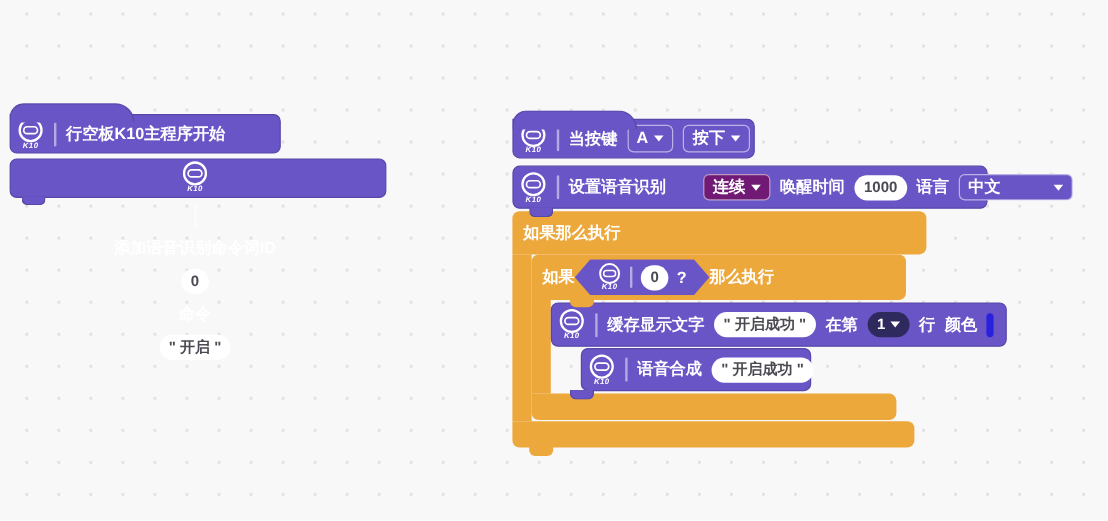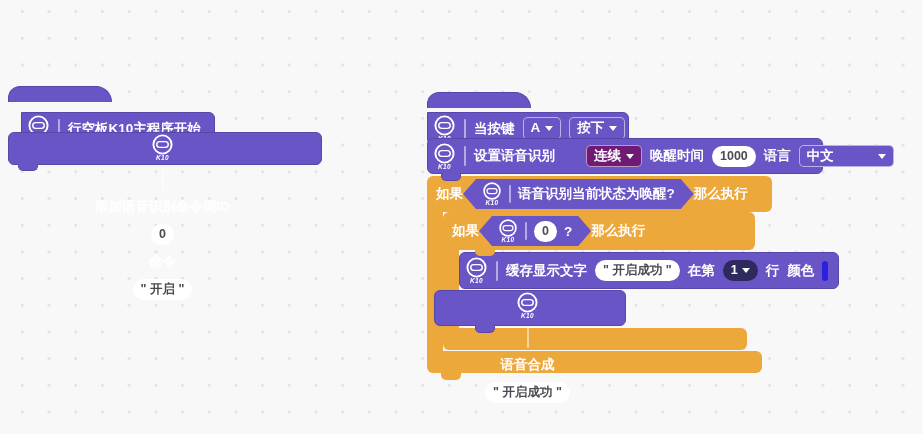--- a/index.html
+++ b/index.html
@@ -35,21 +35,21 @@
   .hex{display:inline-flex;align-items:center;gap:7px;height:30px;padding:0 19px;
        clip-path:polygon(13px 0,calc(100% - 13px) 0,100% 50%,calc(100% - 13px) 100%,13px 100%,0 50%);}
   .hex .sep{height:18px;}
 </style>
 </head>
 <body>
 
 <div class="ws">
 
   <div class="hump" style="left: 8px; top: 86px; width: 104px; height: 16px; z-index: 1; background: rgb(106, 85, 198);"></div>
-  <div class="blk purple body-under-hump" style="left: 8px; top: 112px; width: 194px; height: 33px; background: rgb(106, 85, 198); margin-left: 13px;">
+  <div class="blk purple body-under-hump" style="left: 8px; top: 95px; width: 226px; height: 33px; background: rgb(106, 85, 198);">
     <span class="icon-wrap">
       <svg width="23" height="23" viewBox="0 0 24 24">
           <circle cx="12" cy="12" r="9.5" fill="none" stroke="#fff" stroke-width="2"></circle>
           <rect x="6" y="9" width="12" height="6" rx="3" fill="none" stroke="#fff" stroke-width="1.5"></rect>
         </svg>
       <span class="k10-label">K10</span>
     </span>
     <span class="sep"></span>
     <span>行空板K10主程序开始</span>
   </div>
@@ -63,21 +63,21 @@
       <span class="k10-label">K10</span>
     </span>
     <span class="sep"></span>
     <span>添加语音识别命令词ID</span>
     <span class="pill">0</span>
     <span>命令</span>
     <span class="pill">" 开启 "</span>
   </div>
 
   <div class="hump" style="left: 427px; top: 92px; width: 104px; height: 16px; z-index: 1; background: rgb(106, 85, 198);"></div>
-  <div class="blk purple body-under-hump" style="left: 427px; top: 112px; width: 202px; height: 33px; background: rgb(106, 85, 198);">
+  <div class="blk purple body-under-hump" style="left: 427px; top: 99px; width: 202px; height: 33px; background: rgb(106, 85, 198);">
     <span class="icon-wrap">
       <svg width="23" height="23" viewBox="0 0 24 24">
           <circle cx="12" cy="12" r="9.5" fill="none" stroke="#fff" stroke-width="2"></circle>
           <rect x="6" y="9" width="12" height="6" rx="3" fill="none" stroke="#fff" stroke-width="1.5"></rect>
         </svg>
       <span class="k10-label">K10</span>
     </span>
     <span class="sep"></span>
     <span>当按键</span>
     <span class="dd" style="background: rgb(106, 85, 198);">
@@ -108,31 +108,20 @@
     <span class="pill">1000</span>
     <span>语言</span>
     <span class="dd" style="background: rgb(106, 85, 198); gap: 44px;">
       <span>中文</span>
       <span class="caret"></span>
     </span>
   </div>
 
   <div class="c-part c-header" style="left: 427px; top: 176px; width: 345px; height: 36px; background: rgb(237, 168, 60);">
     <span>如果</span>
-    <span class="hex" style="background: rgb(106, 85, 198);">
-      <span class="icon-wrap">
-        <svg width="20" height="20" viewBox="0 0 24 24">
-            <circle cx="12" cy="12" r="9.5" fill="none" stroke="#fff" stroke-width="2"></circle>
-            <rect x="6" y="9" width="12" height="6" rx="3" fill="none" stroke="#fff" stroke-width="1.5"></rect>
-          </svg>
-        <span class="k10-label">K10</span>
-      </span>
-      <span class="sep"></span>
-      <span>语音识别当前状态为唤醒?</span>
-    </span>
     <span>那么执行</span>
   </div>
   <div class="c-part c-arm" style="left: 427px; top: 212px; width: 16px; height: 139px; background: rgb(237, 168, 60);"></div>
   <div class="c-part c-bottom" style="left: 427px; top: 351px; width: 335px; height: 22px; background: rgb(237, 168, 60);"></div>
 
   <div class="c-part c-header" style="left: 443px; top: 212px; width: 312px; height: 38px; background: rgb(237, 168, 60);">
     <span>如果</span>
     <span class="hex" style="background: rgb(106, 85, 198);">
       <span class="icon-wrap">
         <svg width="20" height="20" viewBox="0 0 24 24">
@@ -164,21 +153,21 @@
     <span>在第</span>
     <span class="dd-dark" style="background: rgb(46, 42, 94);">
       <span>1</span>
       <span class="caret"></span>
     </span>
     <span>行</span>
     <span>颜色</span>
     <span class="swatch" style="background: rgb(42, 33, 223);"></span>
   </div>
 
-  <div class="blk purple" style="left: 434px; top: 290px; width: 192px; height: 36px; background: rgb(106, 85, 198); flex-direction: column;">
+  <div class="blk purple" style="left: 484px; top: 290px; width: 192px; height: 36px; background: rgb(106, 85, 198);">
     <span class="icon-wrap">
       <svg width="23" height="23" viewBox="0 0 24 24">
           <circle cx="12" cy="12" r="9.5" fill="none" stroke="#fff" stroke-width="2"></circle>
           <rect x="6" y="9" width="12" height="6" rx="3" fill="none" stroke="#fff" stroke-width="1.5"></rect>
         </svg>
       <span class="k10-label">K10</span>
     </span>
     <span class="sep"></span>
     <span>语音合成</span>
     <span class="pill">" 开启成功 "</span>

